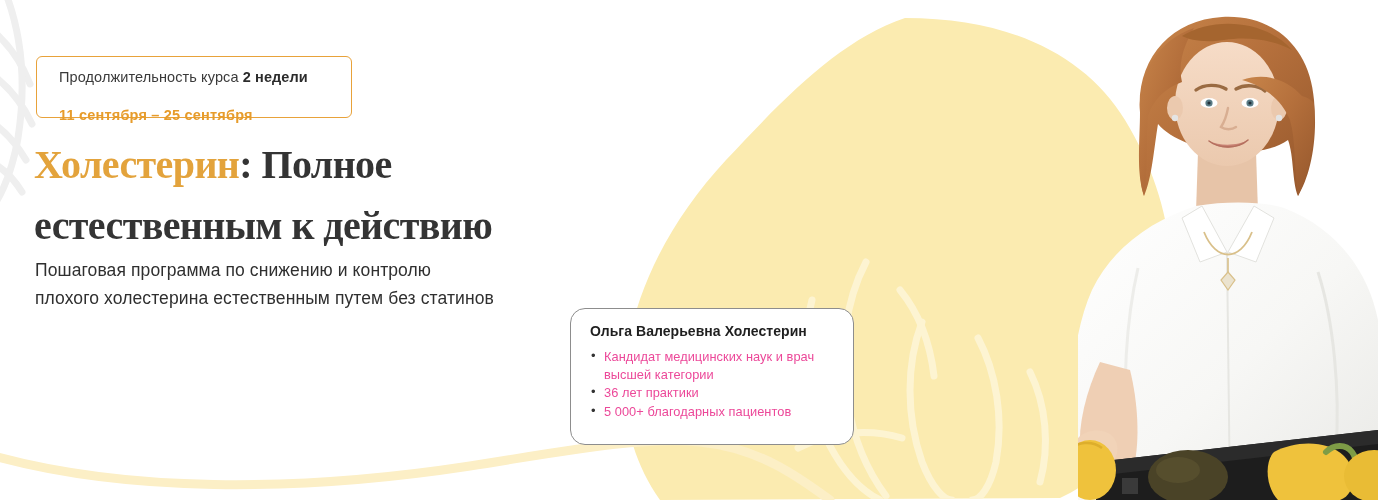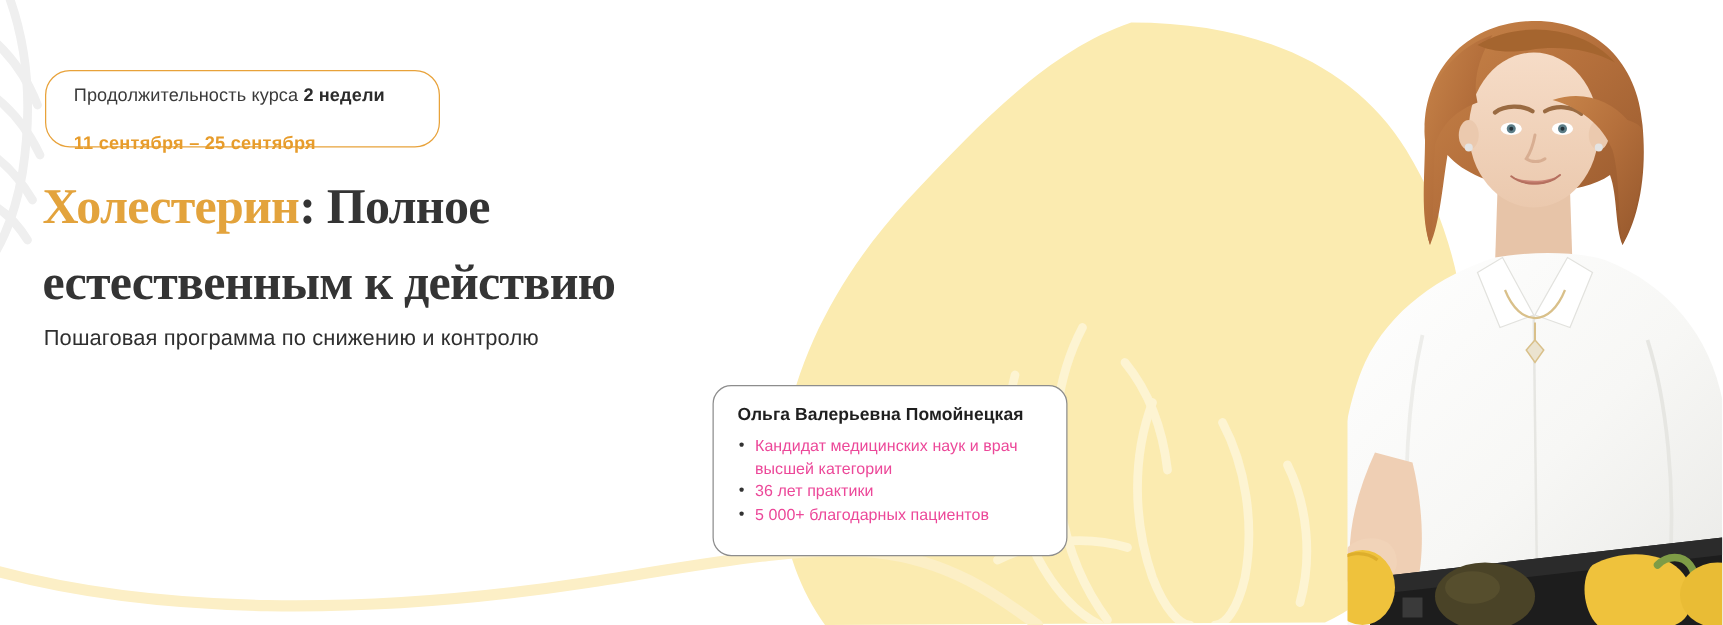--- a/index.html
+++ b/index.html
@@ -14,21 +14,21 @@
 
   
   .bg-layer { position:absolute; inset:0; pointer-events:none; }
   .bg-layer svg { display:block; width:1378px; height:500px; }
 
   
   .date-badge {
     position:absolute; left:36px; top:56px;
     width:316px; height:62px;
     border:1.6px solid #E8A23A;
-    border-radius:20px;
+    border-radius:6px;
     background:#ffffff;
     padding:10px 0 0 22px;
     z-index:6;
   }
   .date-badge .line1 {
     font-size:14.5px; color:#3a3a3a; letter-spacing:.1px; line-height:20px;
     white-space:nowrap;
   }
   .date-badge .line1 b { font-weight:700; color:#2c2c2c; }
   .date-badge .line2 {
@@ -270,25 +270,26 @@
     <div class="line2">11 сентября – 25 сентября</div>
   </div>
 
   <h1 class="headline">
     <span class="accent">Холестерин</span><span>: Полное</span><br>
     <span>естественным к действию</span>
   </h1>
 
   <p class="subtitle">
     <span>Пошаговая программа по снижению и контролю</span><br>
+    <span>плохого холестерина естественным путем без статинов</span>
   </p>
 
 
   <div class="speaker-card">
-    <div class="name">Ольга Валерьевна Помойнецкая</div>
+    <div class="name">Ольга Валерьевна Холестерин</div>
     <ul>
       <li>Кандидат медицинских наук и врач высшей категории</li>
       <li>36 лет практики</li>
       <li>5 000+ благодарных пациентов</li>
     </ul>
   </div>
 
 </div>
 
 </body></html>

